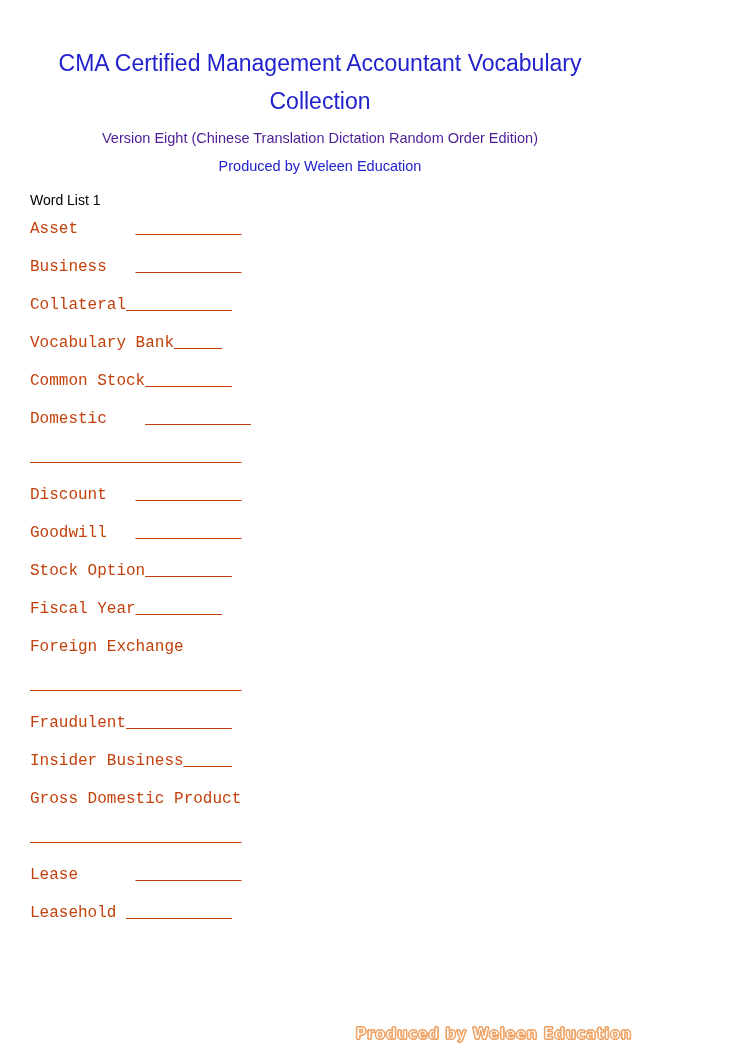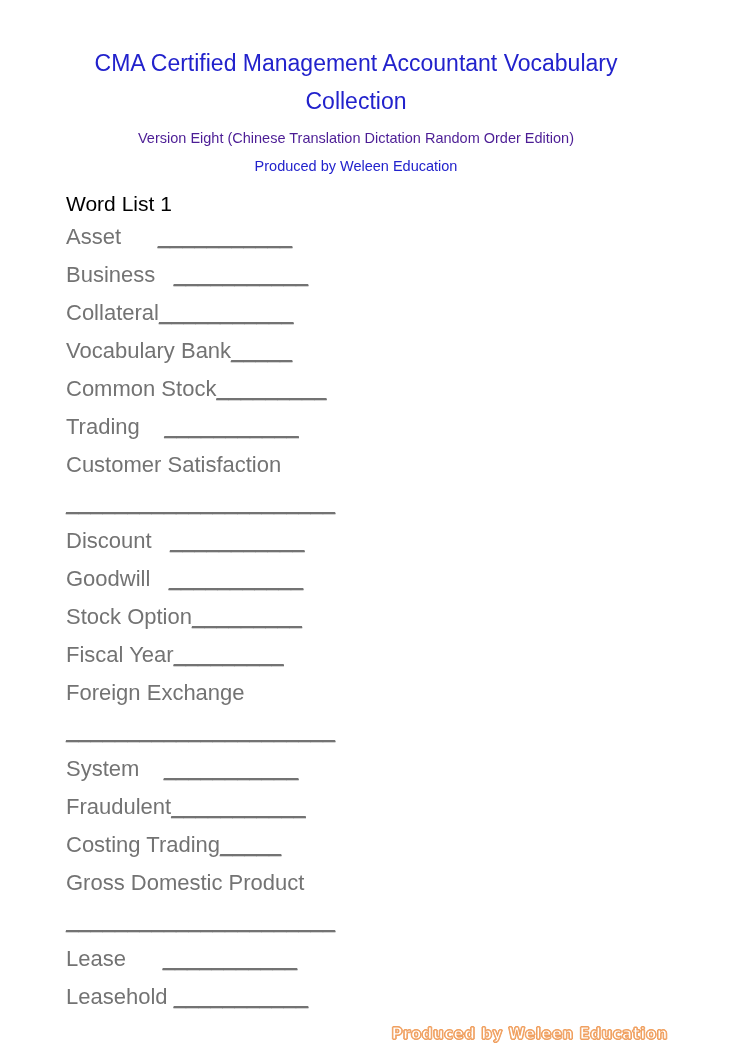--- a/index.html
+++ b/index.html
@@ -12,21 +12,20 @@
     height: 1061px;
     position: relative;
     font-family: "Liberation Sans", sans-serif;
     overflow: hidden;
   }
   .page {
     position: relative;
     width: 640px;
     height: 1061px;
     box-sizing: border-box;
-    margin-left: 36px;
   }
   .title-block {
     padding-top: 44px;
     text-align: center;
   }
   .doc-title {
     color: #2222cc;
     font-family: "Liberation Sans", sans-serif;
     font-size: 23px;
     line-height: 38px;
@@ -45,35 +44,35 @@
   .doc-subtitle2 {
     color: #2222cc;
     font-family: "Liberation Sans", sans-serif;
     font-size: 14.5px;
     line-height: 28px;
     font-weight: 400;
     margin: 0;
   }
   .list-heading {
     font-family: "Liberation Sans", sans-serif;
-    font-size: 21px;
+    font-size: 14px;
     color: #000000;
     margin: 12px 0 2px 30px;
     font-weight: 400;
   }
   .entries {
     margin: 0;
     padding: 0 0 0 30px;
     list-style: none;
   }
   .entry {
-    font-family: Liberation Sans, sans-serif;
-    font-size: 22px;
+    font-family: Liberation Mono, monospace;
+    font-size: 16px;
     line-height: 38px;
-    color: #737373;
+    color: #c2410c;
     white-space: pre;
     letter-spacing: 0px;
   }
   .entry .term { }
   .entry .gap { }
   .entry .rule {
     text-decoration: underline;
   }
   .entry.wrapped {
     line-height: 38px;
@@ -119,30 +118,29 @@
   </div>
 
   <h2 class="list-heading">Word List 1</h2>
 
   <ul class="entries">
     <li class="entry"><span class="term">Asset</span><span class="gap">      </span><span class="rule">___________</span></li>
     <li class="entry"><span class="term">Business</span><span class="gap">   </span><span class="rule">___________</span></li>
     <li class="entry"><span class="term">Collateral</span><span class="gap"></span><span class="rule">___________</span></li>
     <li class="entry"><span class="term">Vocabulary Bank</span><span class="gap"></span><span class="rule">_____</span></li>
     <li class="entry"><span class="term">Common Stock</span><span class="gap"></span><span class="rule">_________</span></li>
-    <li class="entry"><span class="term">Trading</span><span class="gap">    </span><span class="rule">___________</span></li>
-    <li class="entry wrapped"><span class="term">Customer Satisfaction</span><span class="rule-line">______________________</span></li>
+    <li class="entry"><span class="term">Domestic</span><span class="gap">    </span><span class="rule">___________</span></li>
+    <li class="entry wrapped"><span class="rule-line">______________________</span></li>
     <li class="entry"><span class="term">Discount</span><span class="gap">   </span><span class="rule">___________</span></li>
     <li class="entry"><span class="term">Goodwill</span><span class="gap">   </span><span class="rule">___________</span></li>
     <li class="entry"><span class="term">Stock Option</span><span class="gap"></span><span class="rule">_________</span></li>
     <li class="entry"><span class="term">Fiscal Year</span><span class="gap"></span><span class="rule">_________</span></li>
     <li class="entry wrapped"><span class="term">Foreign Exchange</span><span class="rule-line">______________________</span></li>
-    <li class="entry"><span class="term">System</span><span class="gap">    </span><span class="rule">___________</span></li>
     <li class="entry"><span class="term">Fraudulent</span><span class="gap"></span><span class="rule">___________</span></li>
-    <li class="entry"><span class="term">Costing Trading</span><span class="gap"></span><span class="rule">_____</span></li>
+    <li class="entry"><span class="term">Insider Business</span><span class="gap"></span><span class="rule">_____</span></li>
     <li class="entry wrapped"><span class="term">Gross Domestic Product</span><span class="rule-line">______________________</span></li>
     <li class="entry"><span class="term">Lease</span><span class="gap">      </span><span class="rule">___________</span></li>
     <li class="entry"><span class="term">Leasehold</span><span class="gap"> </span><span class="rule">___________</span></li>
   </ul>
 
   <div class="watermark">Produced by Weleen Education</div>
 
 </div>
 
 </body></html>

